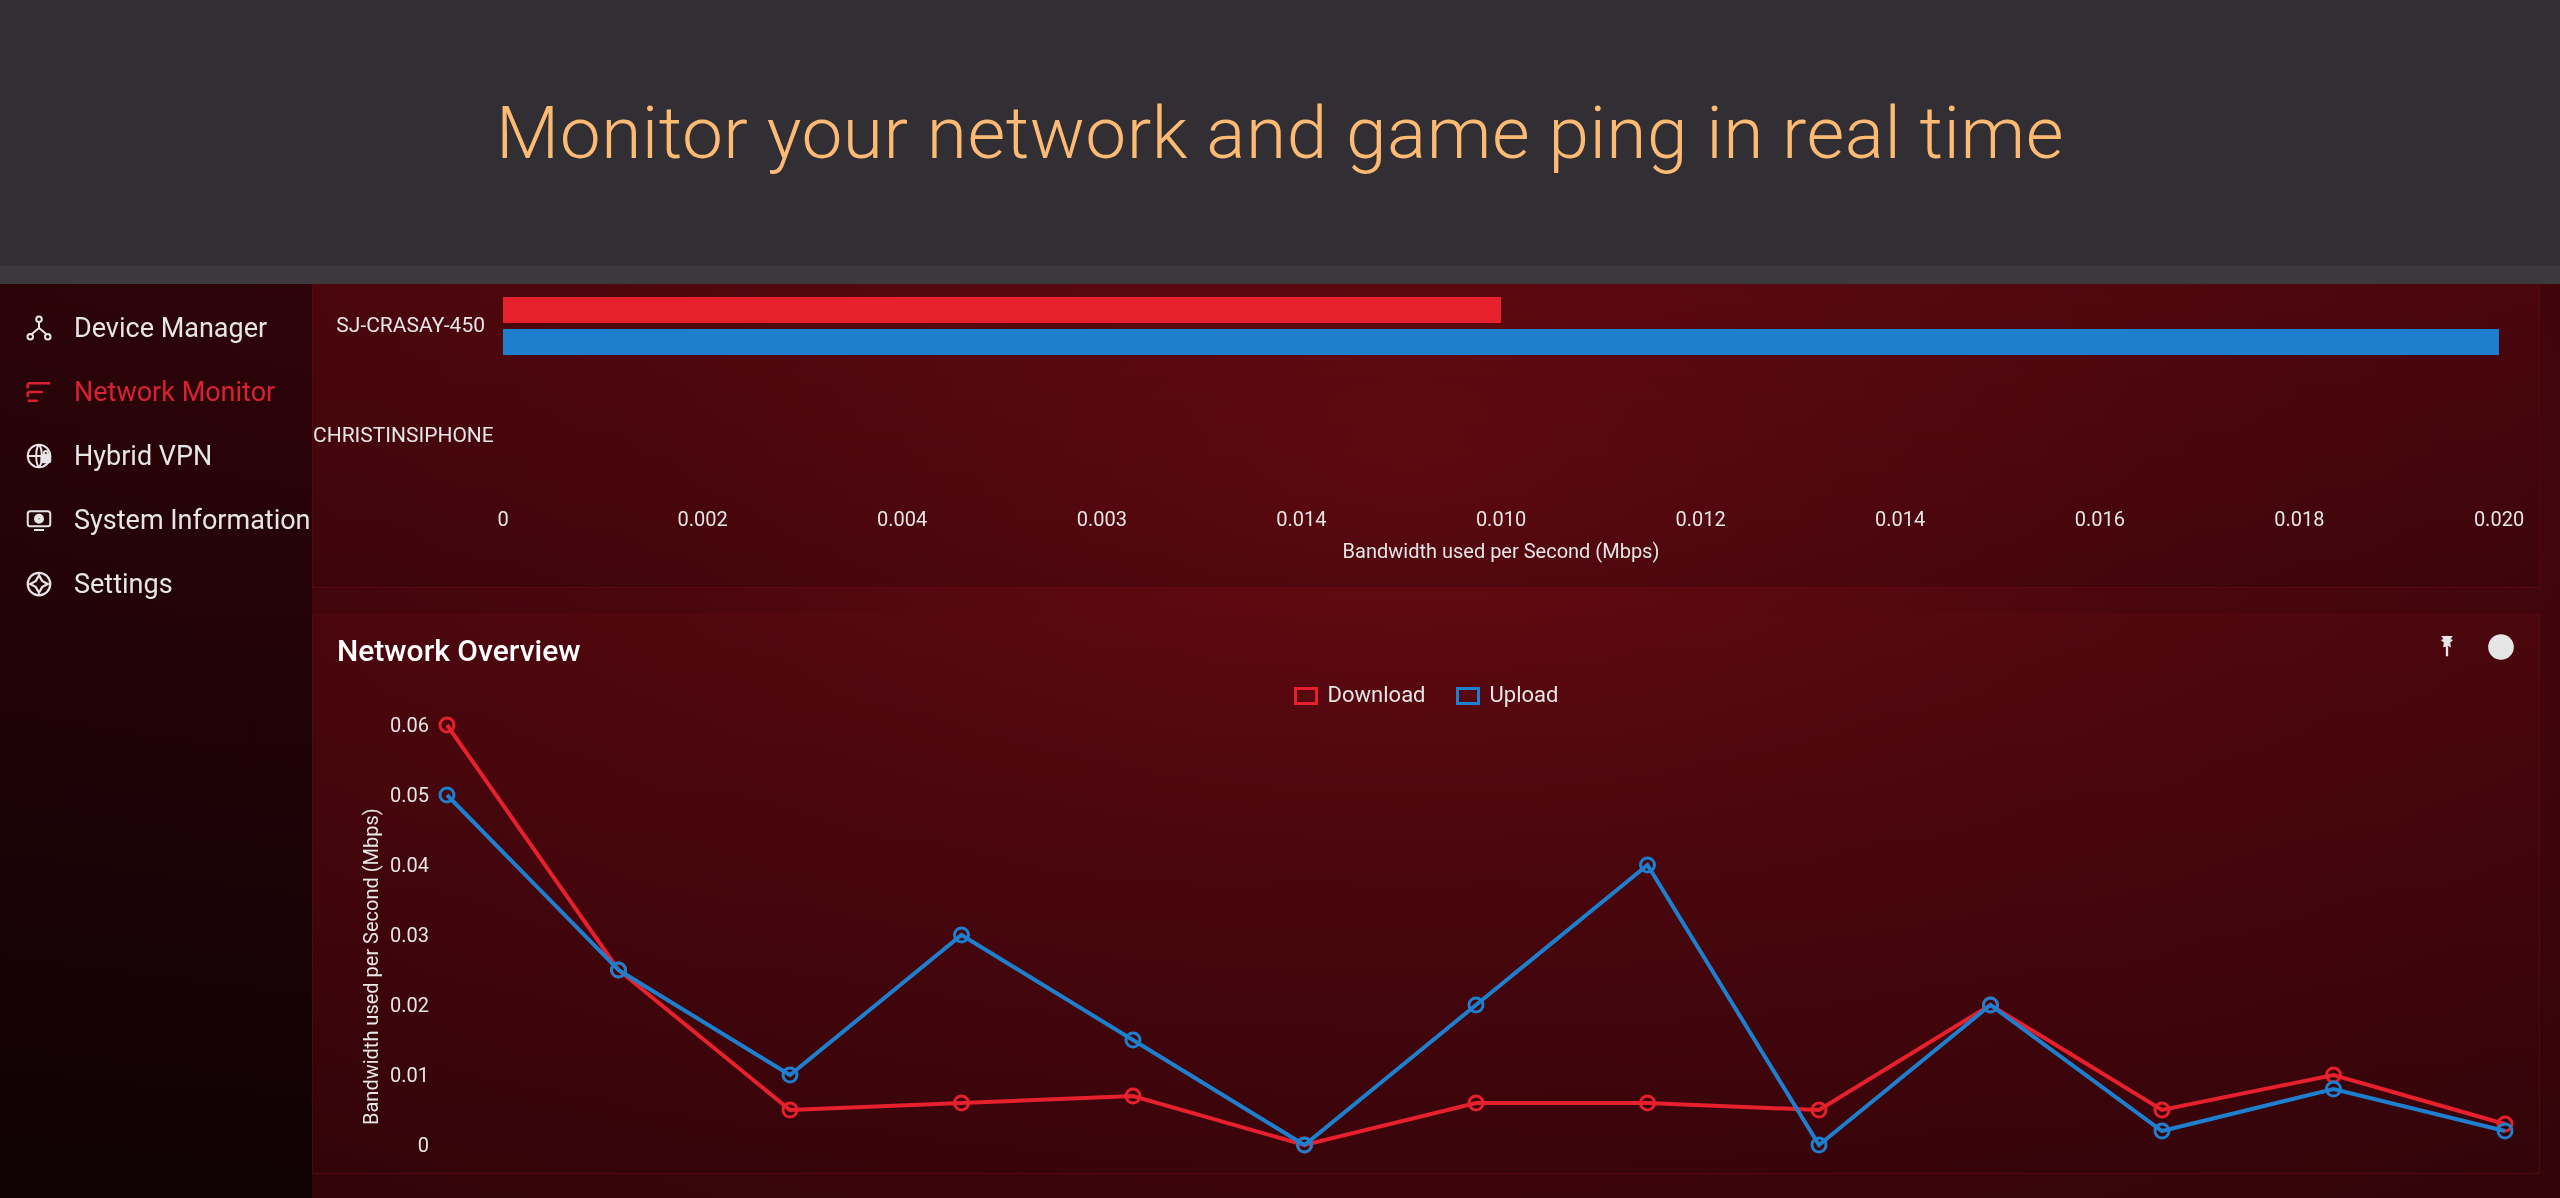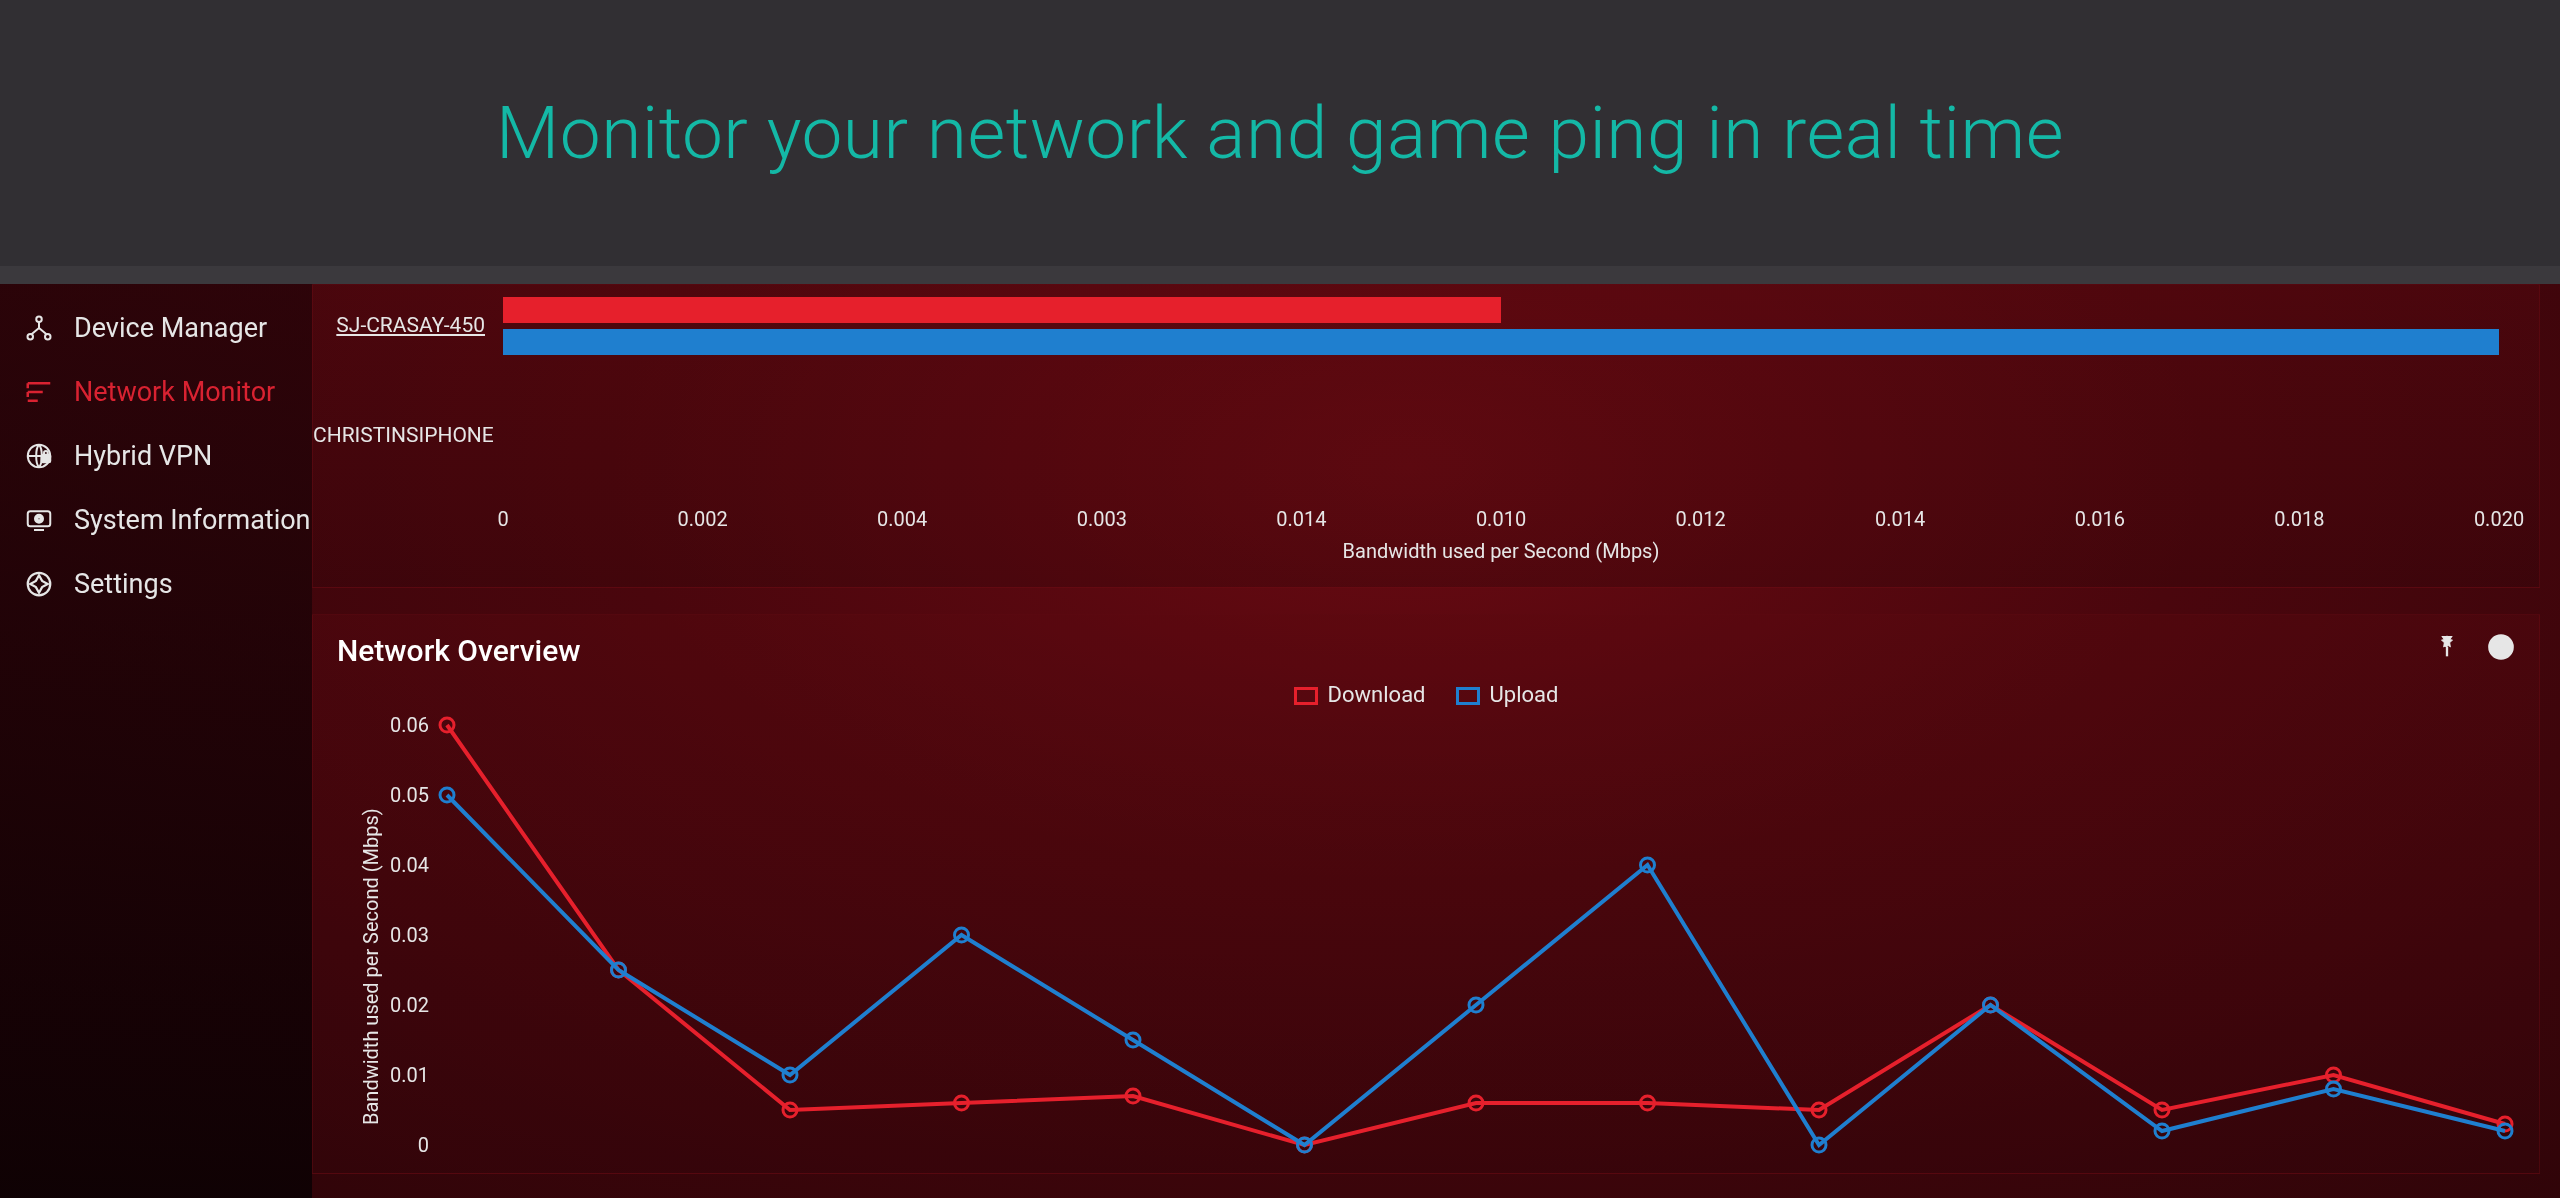--- a/index.html
+++ b/index.html
@@ -1,21 +1,21 @@
 <!DOCTYPE html>
 <html><head>
 <meta charset="utf-8">
 <style>
   * { box-sizing: border-box; margin: 0; padding: 0; }
   html, body { width: 2560px; height: 1198px; font-family: -apple-system, "Segoe UI", Roboto, Arial, sans-serif; background:#000; overflow:hidden; }
   .header-band {
     width:100%; height:266px; background:#312f33;
     display:flex; align-items:center; justify-content:center;
   }
-  .header-band h1 { color:#14b8a6; font-weight:300; font-size:73px; letter-spacing:0.5px; }
+  .header-band h1 { color:#fdba74; font-weight:300; font-size:73px; letter-spacing:0.5px; }
   .divider-band { width:100%; height:18px; background:#3b393d; }
   .app {
     position:relative; width:100%; height:calc(1198px - 266px - 18px);
     background: radial-gradient(ellipse at 55% 20%, #6a0a12 0%, #4a060d 40%, #2c0408 100%);
     display:flex;
   }
   .sidebar {
     width:312px; flex:0 0 312px; padding-top:12px;
     background: linear-gradient(180deg, rgba(35,3,8,0.65), rgba(10,1,3,0.85));
   }
@@ -123,21 +123,21 @@
           </svg>
       </span>
       <span>Settings</span>
     </div>
   </nav>
 
   <div class="main">
 
     <div class="panel top">
       <div class="barchart" id="barchart">
-          <div class="bar-row-label" style="left: 0px; top: 40px; width: 172px; position: absolute; text-align: right; text-decoration: underline;">SJ-CRASAY-450</div>
+          <div class="bar-row-label" style="left: 0px; top: 40px; width: 172px; position: absolute; text-align: right;">SJ-CRASAY-450</div>
           <div class="bar red" style="left: 190px; top: 12px; width: 998px;"></div>
           <div class="bar blue" style="left: 190px; top: 44px; width: 1996px;"></div>
           <div class="bar-row-label" style="left: 0px; top: 150px; width: 172px; position: absolute; text-align: center;">CHRISTINSIPHONE</div>
           <div class="xaxis-tick" style="left: 190px; top: 222px;">0</div>
           <div class="xaxis-tick" style="left: 389.6px; top: 222px;">0.002</div>
           <div class="xaxis-tick" style="left: 589.2px; top: 222px;">0.004</div>
           <div class="xaxis-tick" style="left: 788.8px; top: 222px;">0.003</div>
           <div class="xaxis-tick" style="left: 988.4px; top: 222px;">0.014</div>
           <div class="xaxis-tick" style="left: 1188px; top: 222px;">0.010</div>
           <div class="xaxis-tick" style="left: 1387.6px; top: 222px;">0.012</div>

